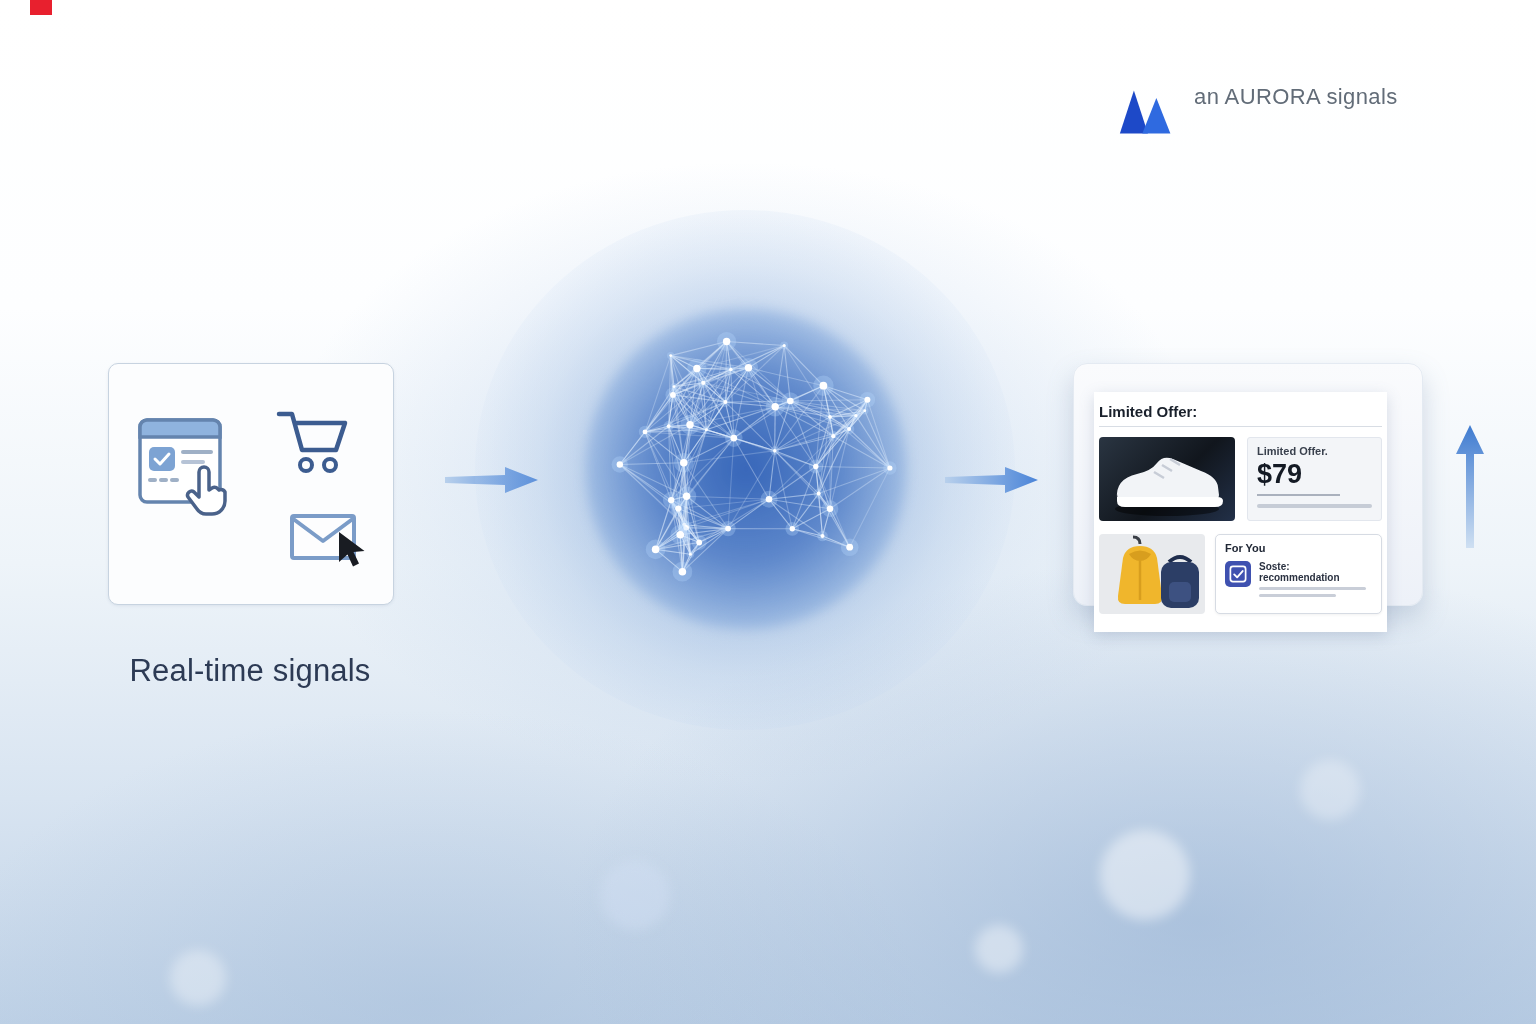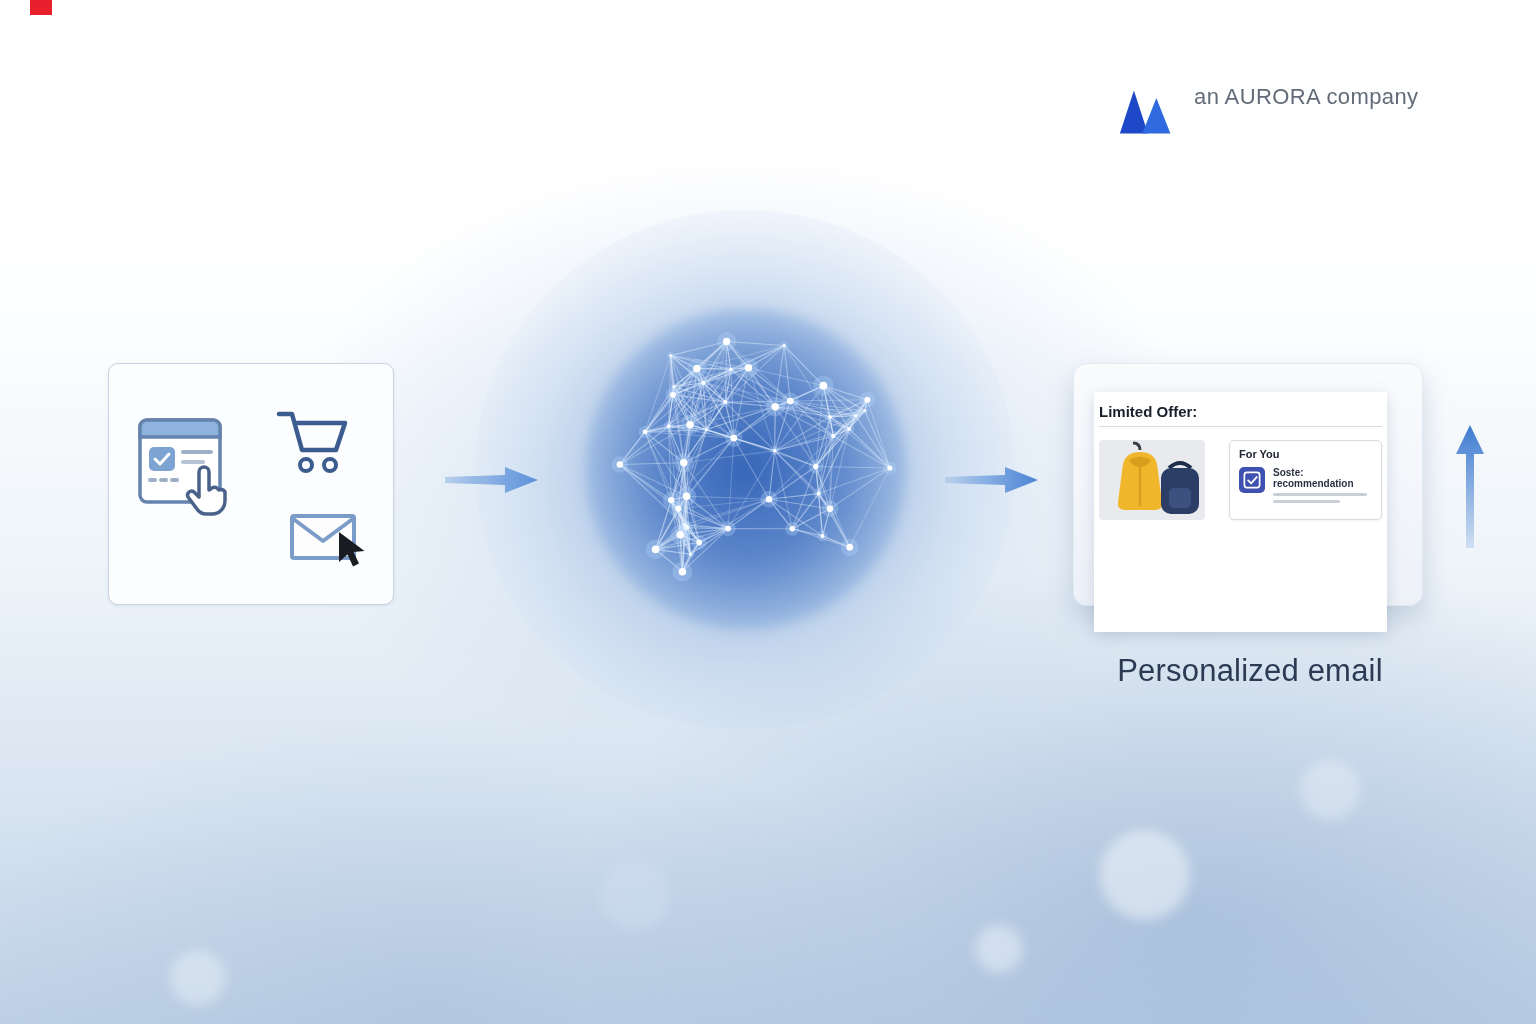--- a/index.html
+++ b/index.html
@@ -54,21 +54,21 @@
   .email-header { font-size:15px; font-weight:700; color:#19202b; }
   .email-rule { height:1px; background:#d8dde4; margin-top:6px; }
   .email-row { display:flex; gap:12px; margin-top:10px; }
   .photo-sneaker { width:136px; height:84px; border-radius:4px; overflow:hidden;
     background:linear-gradient(135deg,#2a3542 0%, #11161d 55%, #223048 100%); }
   .offer-box { flex:1; background:#f3f5f8; border:1px solid #e2e6ed; border-radius:3px; padding:7px 9px; }
   .offer-title { font-size:11px; font-weight:700; color:#39404d; }
   .offer-price { font-size:27px; font-weight:800; color:#141a24; margin-top:2px; }
   .price-line { height:2px; background:#aab1bd; width:72%; margin-top:4px; }
   .tiny-line { height:4px; background:#c6ccd6; width:100%; margin-top:8px; border-radius:2px; }
-  .email-row2 { display:flex; gap:24px; margin-top:13px; }
+  .email-row2 { display:flex; gap:10px; margin-top:13px; }
   .photo-apparel { width:106px; height:80px; background:#e8eaed; border-radius:4px; overflow:hidden; }
   .foryou-box { flex:1; background:#fff; border:1px solid #d6dbe3; border-radius:5px; padding:7px 9px;
     box-shadow:0 1px 3px rgba(0,0,0,0.06); }
   .foryou-label { font-size:11px; font-weight:700; color:#202735; }
   .rec-row { display:flex; gap:8px; margin-top:7px; align-items:flex-start; }
   .check-badge { width:26px; height:26px; border-radius:5px; background:#3f51b0; flex:0 0 auto;
     display:flex; align-items:center; justify-content:center; }
   .rec-text { font-size:10px; font-weight:700; color:#2a3140; }
   .faint { height:3px; background:#c9ced8; border-radius:2px; margin-top:4px; }
   .faint.w1 { width:95%; } .faint.w2 { width:68%; }
@@ -90,21 +90,21 @@
   <div class="bokeh b5"></div>
 
   <div class="red-square"></div>
 
   <div class="brand">
     <svg class="brand-mark" width="58" height="50" viewBox="0 0 62 52">
       <path d="M2 50 L17 4 L32 50 Z" fill="#1d49c8"></path>
       <path d="M26 50 L41 12 L56 50 Z" fill="#2f6ae0"></path>
     </svg>
     <div class="brand-text">
-      <div class="brand-tagline">an AURORA company</div>
+      <div class="brand-tagline">an AURORA signals</div>
     </div>
   </div>
 
   <div class="signals-card">
     <svg class="icon-abs" style="left:28px; top:50px;" width="104" height="112" viewBox="0 0 104 112">
       <rect x="3" y="6" width="80" height="82" rx="7" fill="#ffffff" stroke="#6484ae" stroke-width="3.5"></rect>
       <path d="M3 13 a7 7 0 0 1 7 -7 h66 a7 7 0 0 1 7 7 v10 h-80 z" fill="#8fb3de" stroke="#6484ae" stroke-width="3.5"></path>
       <rect x="12" y="33" width="26" height="24" rx="5" fill="#7da3d3"></rect>
       <path d="M18 45 l5 5 l9 -10" stroke="#ffffff" stroke-width="3" fill="none" stroke-linecap="round" stroke-linejoin="round"></path>
       <line x1="46" y1="38" x2="74" y2="38" stroke="#9fb0c6" stroke-width="4" stroke-linecap="round"></line>
@@ -563,20 +563,36 @@
           <stop offset="1" stop-color="#4a84d8"></stop>
     </linearGradient>
       </defs>
     <path d="M0 17 L60 15 L60 7 L93 20 L60 33 L60 25 L0 23 Z" fill="url(#ag2)"></path>
   </svg>
 
   <div class="email-back"></div>
   <div class="email-front">
     <div class="email-header">Limited Offer:</div>
     <div class="email-rule"></div>
+    <div class="email-row">
+      <div class="photo-sneaker">
+        <svg width="136" height="84" viewBox="0 0 136 84">
+          <ellipse cx="68" cy="72" rx="52" ry="7" fill="rgba(0,0,0,0.45)"></ellipse>
+          <path d="M18 62 q-2 -20 20 -25 q14 -3 20 -11 q6 -8 16 -4 l28 12 q16 6 17 16 l1 8 q0 5 -6 5 h-90 q-6 0 -6 -6 z" fill="#f2f4f7"></path>
+          <path d="M18 60 h100 q6 0 6 4 q0 6 -8 6 h-90 q-8 0 -8 -6 z" fill="#ffffff"></path>
+          <path d="M55 35 l10 6 M63 28 l10 6 M71 22 l10 6" stroke="#c7ccd6" stroke-width="2.5" fill="none"></path>
+        </svg>
+      </div>
+      <div class="offer-box">
+        <div class="offer-title">Limited Offer.</div>
+        <div class="offer-price">$79</div>
+        <div class="price-line"></div>
+        <div class="tiny-line"></div>
+      </div>
+    </div>
     <div class="email-row2">
       <div class="photo-apparel">
         <svg width="106" height="80" viewBox="0 0 106 80">
           <path d="M34 3 q7 0 7 7" stroke="#3a3f46" stroke-width="3" fill="none"></path>
           <path d="M24 24 q3 -12 17 -12 q14 0 17 12 l5 38 q1 8 -7 8 h-30 q-8 0 -7 -8 z" fill="#f0b62c"></path>
           <path d="M30 20 q11 -7 22 0 q-4 7 -11 7 q-7 0 -11 -7 z" fill="#d89e1e"></path>
           <line x1="41" y1="27" x2="41" y2="66" stroke="#d89e1e" stroke-width="2.5"></line>
           <path d="M70 28 q11 -10 22 0" stroke="#1f2d4d" stroke-width="4" fill="none"></path>
           <rect x="62" y="28" width="38" height="46" rx="10" fill="#2c3e66"></rect>
           <rect x="70" y="48" width="22" height="20" rx="5" fill="#3d5181"></rect>
@@ -604,15 +620,15 @@
   <svg class="arrow" style="left:1450px; top:422px;" width="40" height="126" viewBox="0 0 40 126">
     <defs>
         <linearGradient id="ag3" x1="0" y1="1" x2="0" y2="0">
       <stop offset="0" stop-color="#cfe0f2"></stop>
           <stop offset="1" stop-color="#3f7bd0"></stop>
     </linearGradient>
       </defs>
     <path d="M16 126 L16 32 L6 32 L20 3 L34 32 L24 32 L24 126 Z" fill="url(#ag3)"></path>
   </svg>
 
-  <div class="label label-3">Personalized email</div>
+  <div class="label label-1">Real-time signals</div>
 
 </div>
 
 </body></html>

